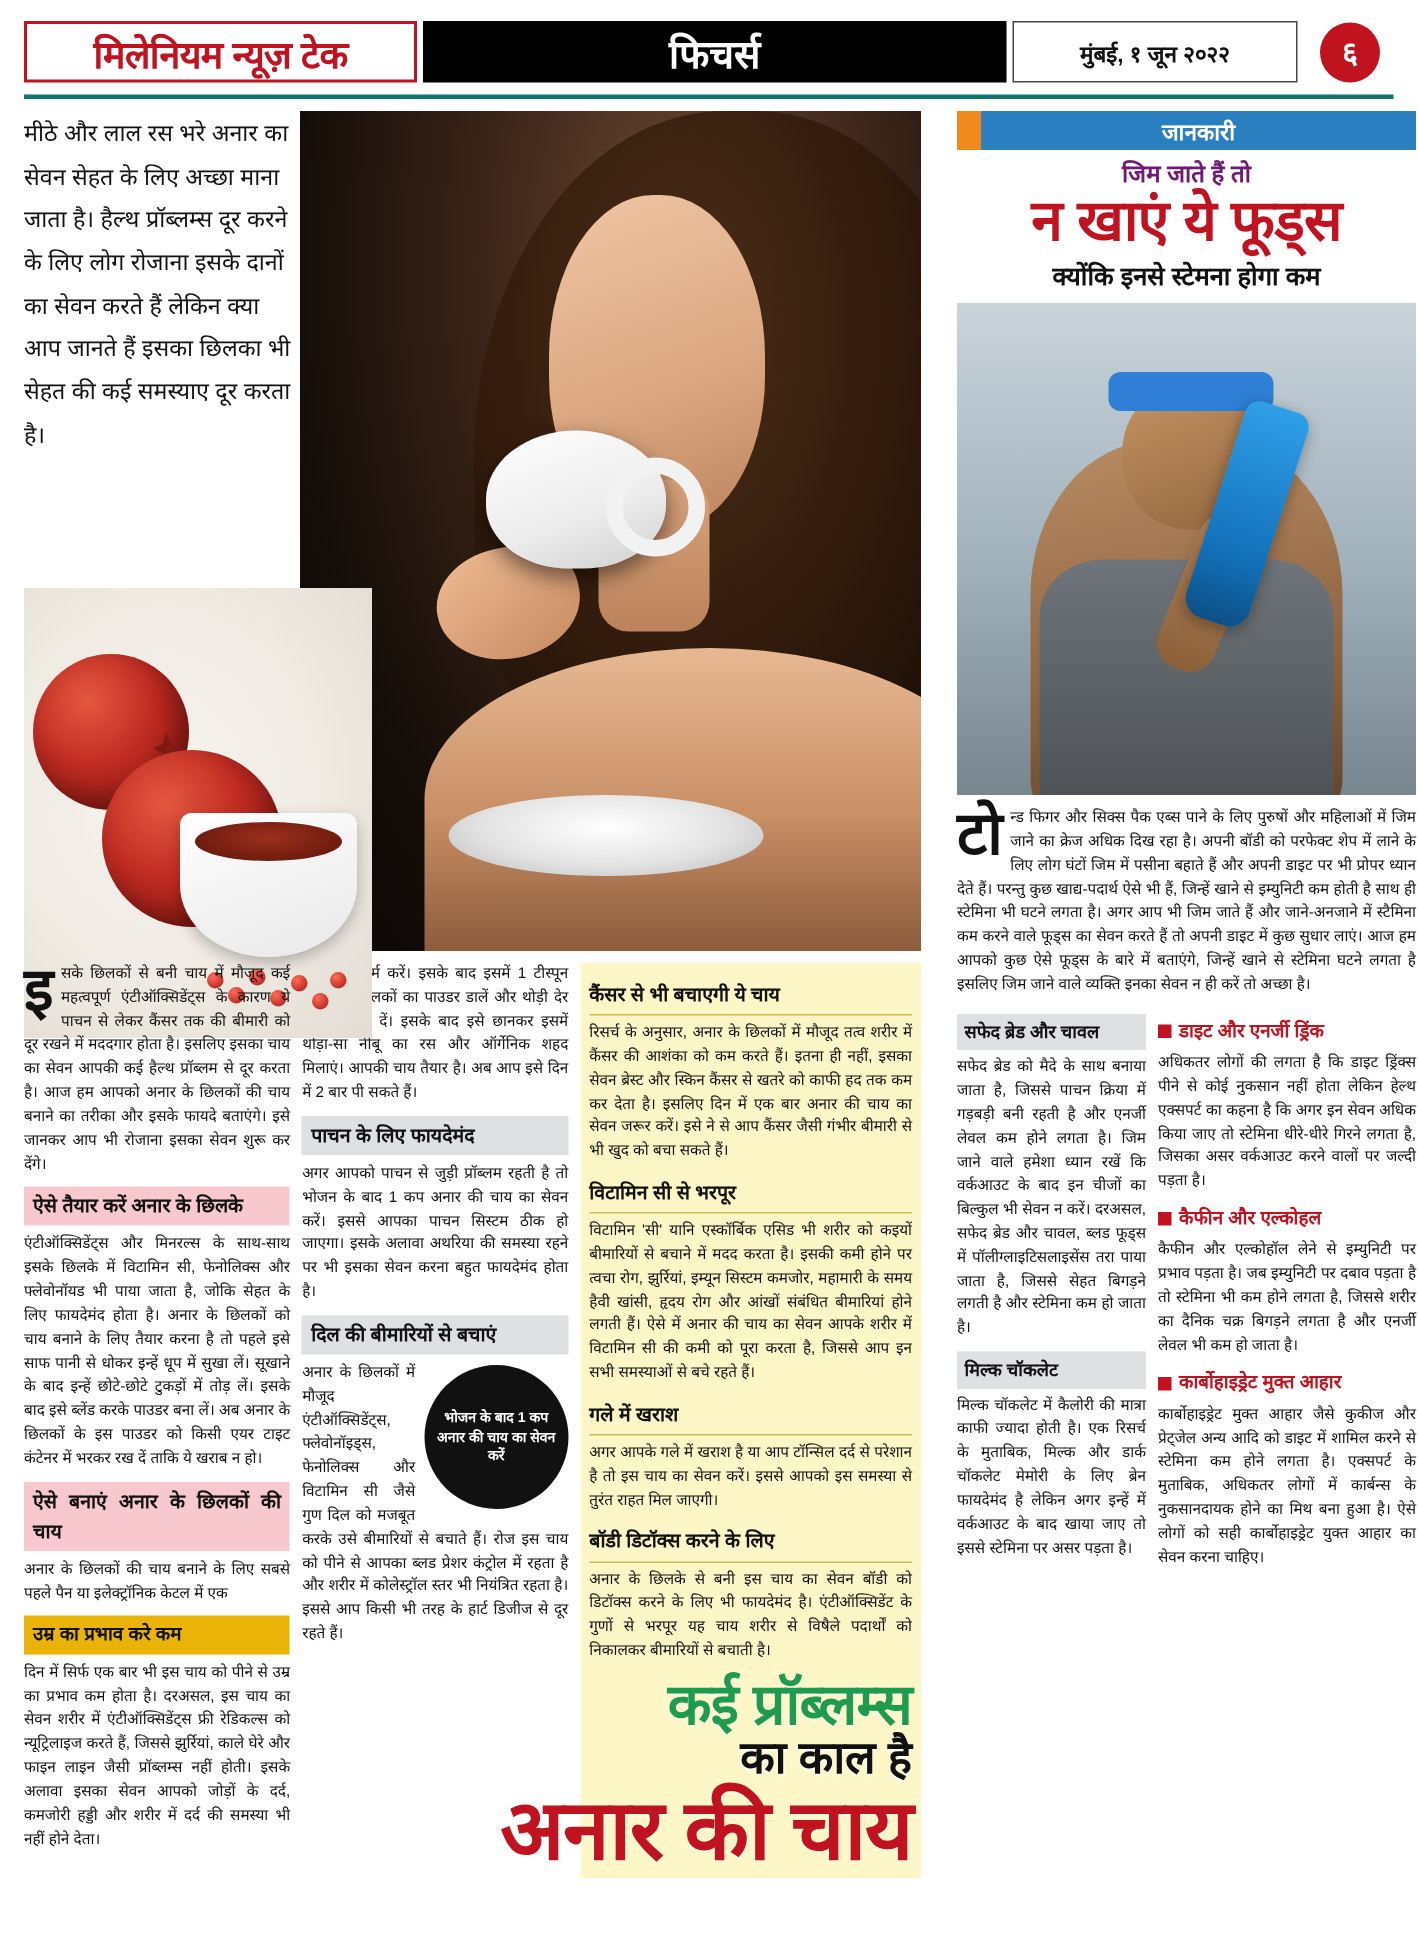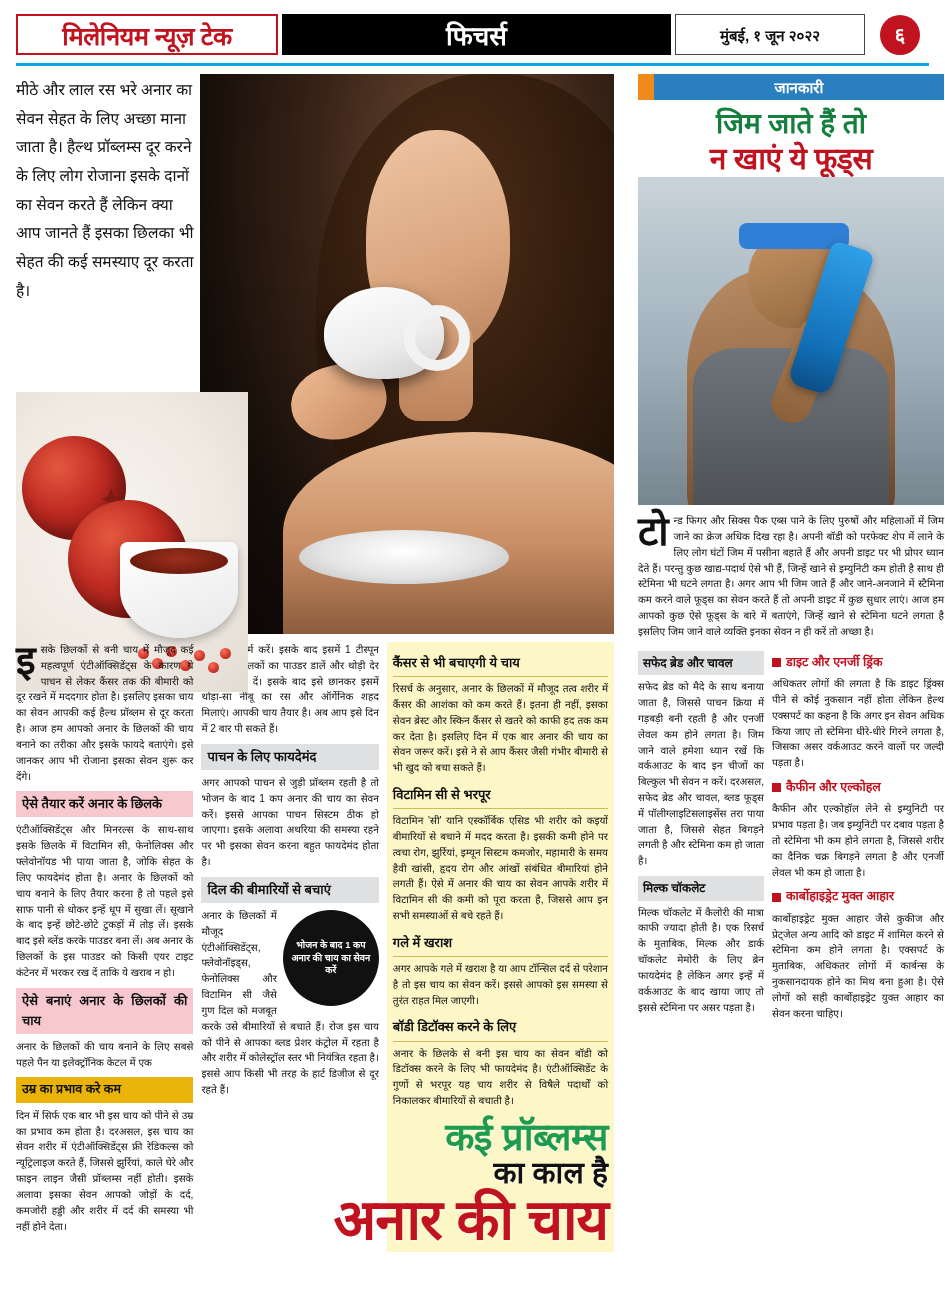--- a/index.html
+++ b/index.html
@@ -18,21 +18,21 @@
     height: 1296px;
     padding: 14px 16px 10px 16px;
     position: relative;
   }
 
   
   .masthead {
     display: flex;
     align-items: stretch;
     height: 52px;
-    border-bottom: 3px solid #0ea5e9;
+    border-bottom: 3px solid #0f766e;
     padding-bottom: 8px;
     margin-bottom: 8px;
   }
   .mh-logo {
     width: 262px;
     display: flex;
     align-items: center;
     justify-content: center;
     border: 2px solid #c1121f;
   }
@@ -346,28 +346,28 @@
     background: #2a7fc1;
     color: #fff;
     font-size: 15px;
     font-weight: bold;
     display: flex;
     align-items: center;
     justify-content: center;
   }
   .r-head1 {
     text-align: center;
-    font-size: 28px;
-    font-weight: bold;
-    color: #15803d;
+    font-size: 16px;
+    font-weight: bold;
+    color: #701a75;
     line-height: 1.15;
   }
   .r-head2 {
     text-align: center;
-    font-size: 30px;
+    font-size: 38px;
     font-weight: bold;
     color: #c1121f;
     line-height: 1.1;
     margin: 2px 0;
     letter-spacing: -0.5px;
   }
   .r-head3 {
     text-align: center;
     font-size: 17px;
     font-weight: bold;
@@ -547,20 +547,21 @@
     <div class="vrule"></div>
 
     <div class="right-zone">
       <div class="r-kicker">
         <div class="r-kicker-bar"></div>
         <div class="r-kicker-main">जानकारी</div>
       </div>
 
       <div class="r-head1">जिम जाते हैं तो</div>
       <div class="r-head2">न खाएं ये फूड्स</div>
+      <div class="r-head3">क्योंकि इनसे स्टेमना होगा कम</div>
 
       <div class="r-photo">
         <div class="gp-bg"></div>
         <div class="gp-body"></div>
         <div class="gp-shirt"></div>
         <div class="gp-head"></div>
         <div class="gp-band"></div>
         <div class="gp-arm"></div>
         <div class="gp-bottle"></div>
       </div>

